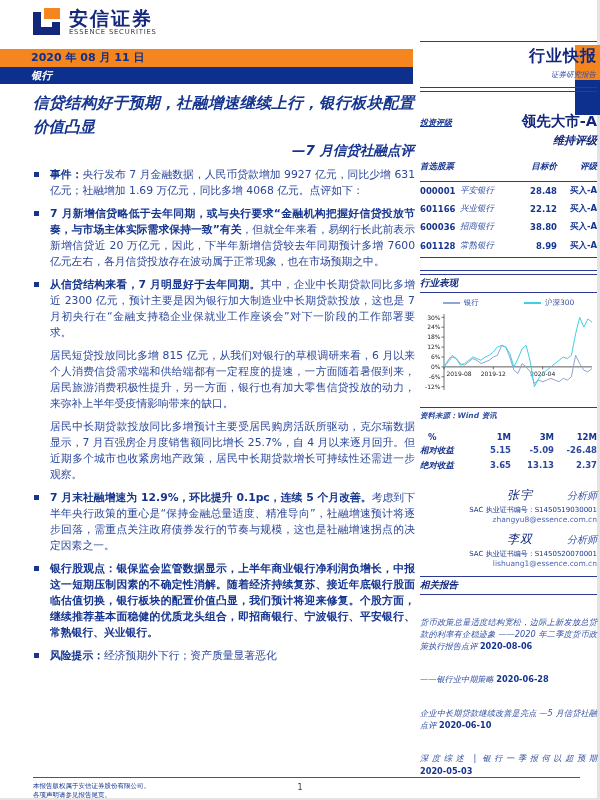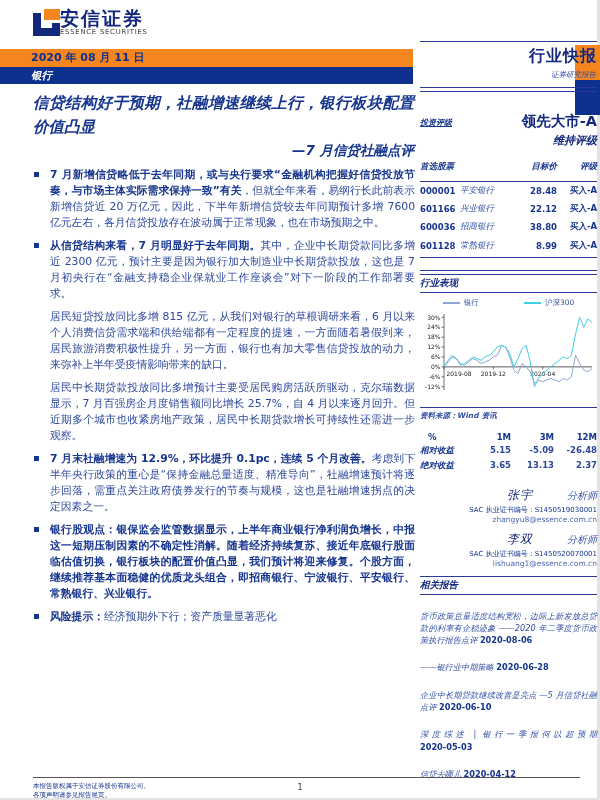--- a/index.html
+++ b/index.html
@@ -1,20 +1,20 @@
 <!DOCTYPE html>
 <html><head>
 <meta charset="utf-8">
 <style>
   html,body{margin:0;padding:0;background:#f2f2f2;}
   .page{position:relative;width:600px;height:800px;background:#ffffff;overflow:hidden;
         font-family:"DejaVu Sans",sans-serif;color:#2c479c;
         box-shadow:inset -3px -2px 0 #e3e3e3;}
   
-  .logo-block{position:absolute;left:33px;top:8px;display:flex;align-items:center;}
+  .logo-block{position:absolute;left:33px;top:8px;display:flex;align-items:flex-start;gap:9px;}
   .logo-mark{width:27px;height:27px;position:relative;}
   .logo-mark .lm-blue{position:absolute;left:0;top:0;width:100%;height:100%;}
   .brand-cn{font-size:19px;font-weight:bold;color:#13277d;letter-spacing:2px;line-height:20px;}
   .brand-en{font-size:6.8px;color:#3a3a3a;letter-spacing:0.8px;}
   .date-bar{position:absolute;left:0;top:49px;width:413px;height:18px;background:#f5861f;
             line-height:18px;padding-left:31px;box-sizing:border-box;
             font-size:11px;font-weight:bold;color:#0d2f8e;}
   .sector-bar{position:absolute;left:0;top:67px;width:413px;height:17px;background:#0d2f8e;
             line-height:17px;padding-left:31px;box-sizing:border-box;
             font-size:10.5px;font-weight:bold;color:#ffffff;font-style:italic;}
@@ -69,21 +69,21 @@
   .rt-row span{color:#2c479c;font-weight:600;}
   .analysts{margin-top:15px;}
   .an{margin-bottom:7px;}
   .an-row{display:flex;justify-content:flex-end;align-items:baseline;gap:34px;}
   .an-name{font-size:12px;font-weight:normal;color:#13277d;font-style:italic;letter-spacing:1px;}
   .an-title{font-size:10px;color:#3350a5;font-style:italic;}
   .an-sac{text-align:right;font-size:7px;color:#16358f;margin-top:1px;}
   .an-mail{text-align:right;font-size:7.5px;color:#4a66b5;}
   .related{margin-top:8px;}
   .rel-title{font-size:9.5px;font-weight:bold;color:#13277d;padding:2px 0;font-style:italic;}
-  .rel-item{font-size:8.2px;color:#3350a5;line-height:1.5;text-align:justify;margin:15px 0;font-style:italic;}
+  .rel-item{font-size:8.2px;color:#3350a5;line-height:1.5;text-align:justify;margin:21px 0;font-style:italic;}
   .rel-item .rel-date{font-weight:bold;color:#16358f;font-style:normal;white-space:nowrap;}
   
   .foot-rule{position:absolute;left:33px;top:777px;width:547px;border-top:1.2px solid #555;}
   .foot-text{position:absolute;left:33px;top:782px;font-size:6.5px;line-height:9px;color:#16358f;}
   .foot-page{position:absolute;left:290px;top:783px;width:20px;text-align:center;font-size:8px;color:#333;}
   svg text{font-family:"DejaVu Sans",sans-serif;}
 </style>
 </head>
 <body>
 
@@ -104,20 +104,24 @@
 
   <div class="date-bar">2020 年 08 月 11 日</div>
   <div class="sector-bar">银行</div>
   <div class="corner-orange"></div>
   <div class="corner-navy"></div>
 
   <div class="title">信贷结构好于预期，社融增速继续上行，银行板块配置价值凸显</div>
   <div class="subtitle">—7 月信贷社融点评</div>
 
   <div class="main-col">
+    <div class="blk">
+      <span class="sq"></span>
+      <p><b>事件：</b><span>央行发布 7 月金融数据，人民币贷款增加 9927 亿元，同比少增 631 亿元；社融增加 1.69 万亿元，同比多增 4068 亿元。点评如下：</span></p>
+    </div>
     <div class="blk">
       <span class="sq"></span>
       <p><b>7 月新增信贷略低于去年同期，或与央行要求“金融机构把握好信贷投放节奏，与市场主体实际需求保持一致”有关</b><span>，但就全年来看，易纲行长此前表示新增信贷近 20 万亿元，因此，下半年新增信贷较去年同期预计多增 7600 亿元左右，各月信贷投放存在波动属于正常现象，也在市场预期之中。</span></p>
     </div>
     <div class="blk">
       <span class="sq"></span>
       <p><b>从信贷结构来看，7 月明显好于去年同期。</b><span>其中，企业中长期贷款同比多增近 2300 亿元，预计主要是因为银行加大制造业中长期贷款投放，这也是 7 月初央行在“金融支持稳企业保就业工作座谈会”对下一阶段的工作部署要求。</span></p>
     </div>
     <div class="blk noSq">
       <p><span>居民短贷投放同比多增 815 亿元，从我们对银行的草根调研来看，6 月以来个人消费信贷需求端和供给端都有一定程度的提速，一方面随着暑假到来，居民旅游消费积极性提升，另一方面，银行也有加大零售信贷投放的动力，来弥补上半年受疫情影响带来的缺口。</span></p>

